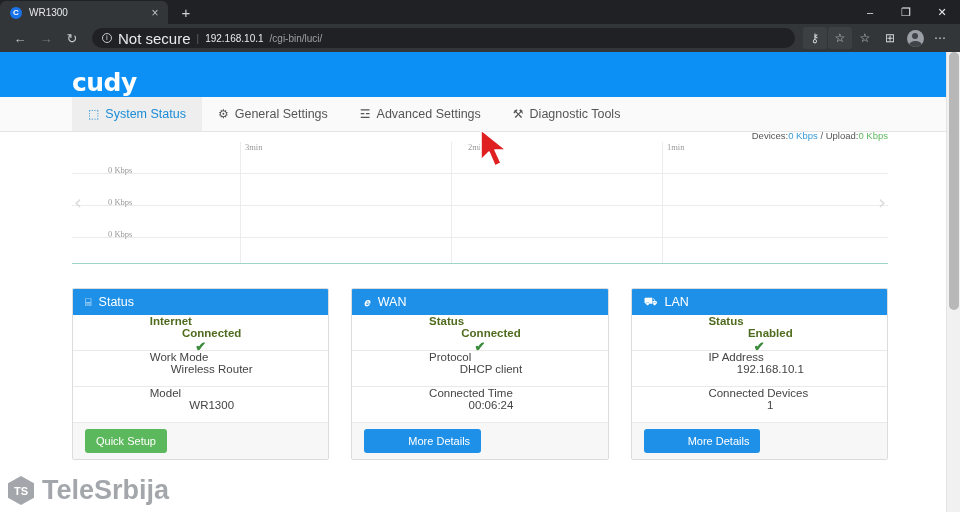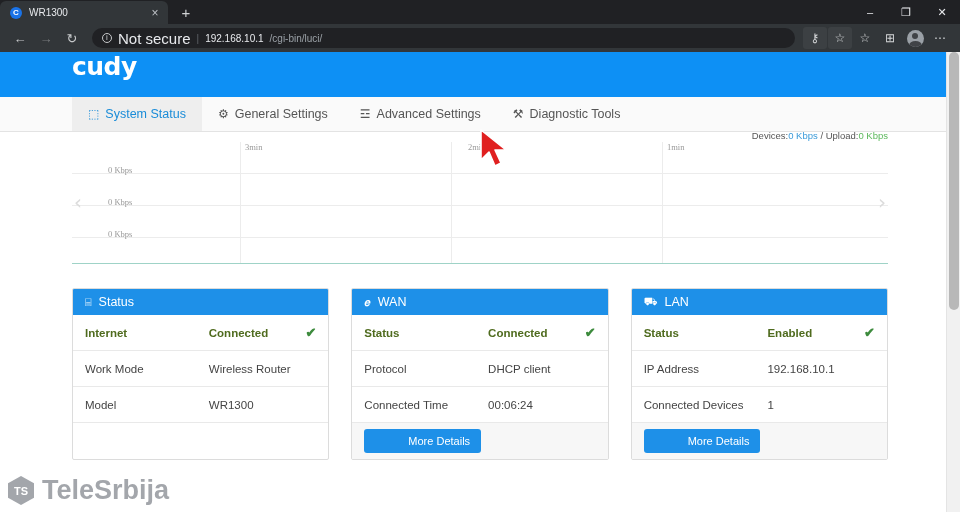--- a/index.html
+++ b/index.html
@@ -92,21 +92,21 @@
     width: 13px; height: 9px; border-radius: 50% 50% 0 0; background: #404347;
   }
 
   
   .page {
     position: absolute; top: 52px; left: 0;
     width: 960px; height: 460px; background: #fff; overflow: hidden;
   }
   .brandbar {
     height: 45px; background: #0d90f5; display: flex;
-    align-items: flex-start; padding-left: 72px;
+    align-items: flex-end; padding-left: 72px;
   }
   .logo {
     color: #fff; font-size: 25px; font-weight: 600;
     letter-spacing: -0.5px; font-family: "DejaVu Sans", sans-serif;
   }
 
   .tabsrow {
     height: 35px; background: #fafafa;
     border-bottom: 1px solid #e3e3e3; display: flex;
     align-items: stretch; padding-left: 72px;
@@ -170,21 +170,21 @@
   }
   .card-head {
     background: #1e90e8; color: #fff; height: 26px;
     display: flex; align-items: center; gap: 7px;
     padding-left: 12px; font-size: 12.5px;
   }
   .card-head .ic { font-size: 11px; }
   .crow {
     display: flex; align-items: center; height: 36px;
     border-bottom: 1px solid #e9e9e9; padding: 0 12px;
-    font-size: 11.5px; color: #444;
+    font-size: 11.5px; color: #444; flex-direction: column;
   }
   .crow.first { font-weight: bold; color: #4f6b1e; }
   .crow .lbl { width: 44%; }
   .crow .val { flex: 1 1 auto; margin-left: 22px; }
   .check { color: #3d8b3d; font-size: 13px; }
   .card-foot {
     background: #f7f7f7; height: 36px; display: flex;
     align-items: center; padding-left: 12px;
   }
   .btn {
@@ -332,20 +332,23 @@
           <span class="check">✔</span>
         </div>
         <div class="crow">
           <span class="lbl">Work Mode</span>
           <span class="val">Wireless Router</span>
         </div>
         <div class="crow">
           <span class="lbl">Model</span>
           <span class="val">WR1300</span>
         </div>
+        <div class="card-foot">
+          <button class="btn green">Quick Setup</button>
+        </div>
       </div>
 
       <div class="card">
         <div class="card-head">
           <span class="ic">𝒆</span>
           <span>WAN</span>
         </div>
         <div class="crow first">
           <span class="lbl">Status</span>
           <span class="val">Connected</span>

